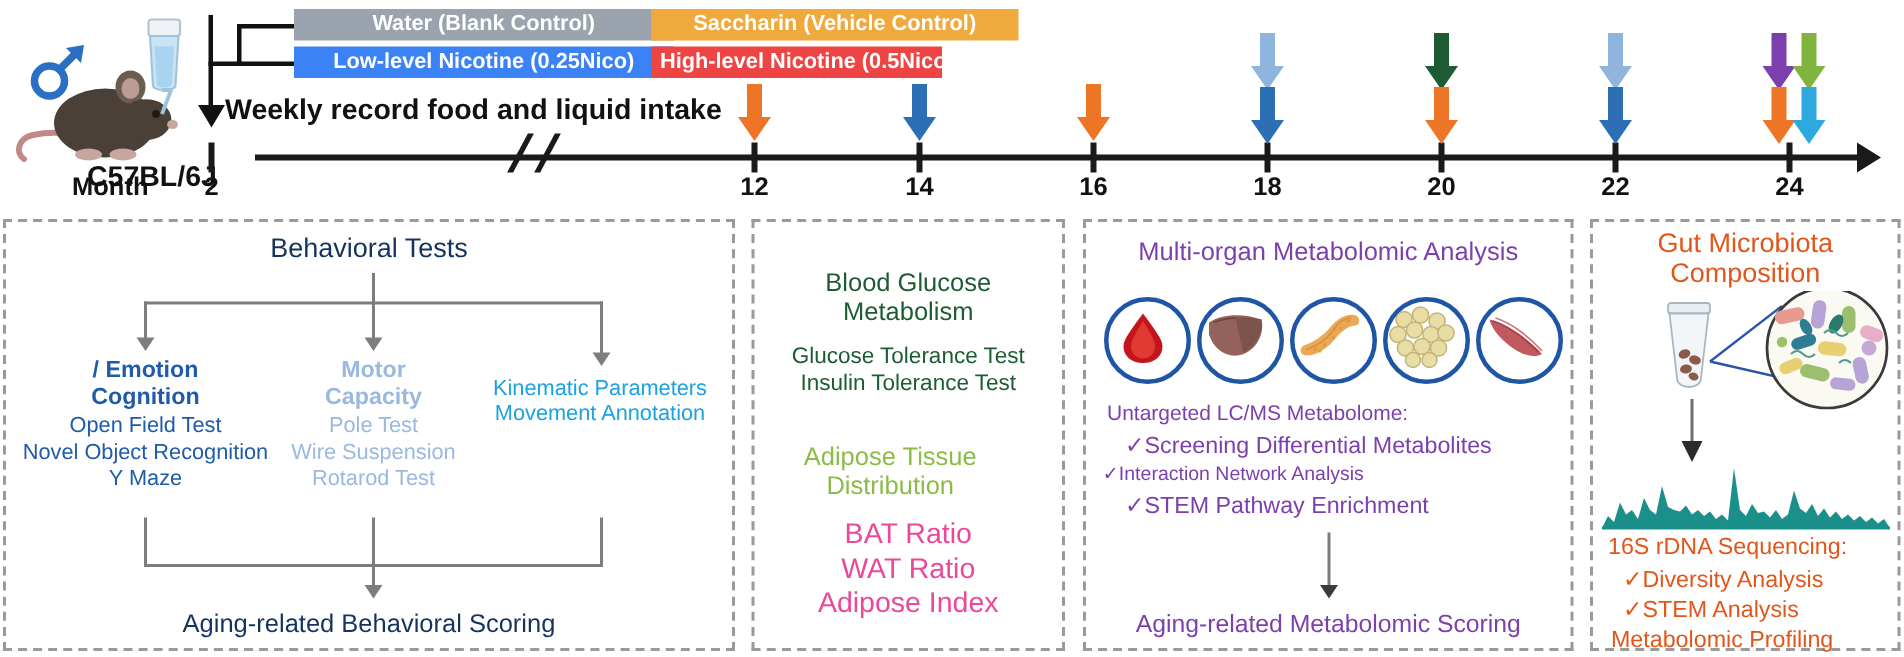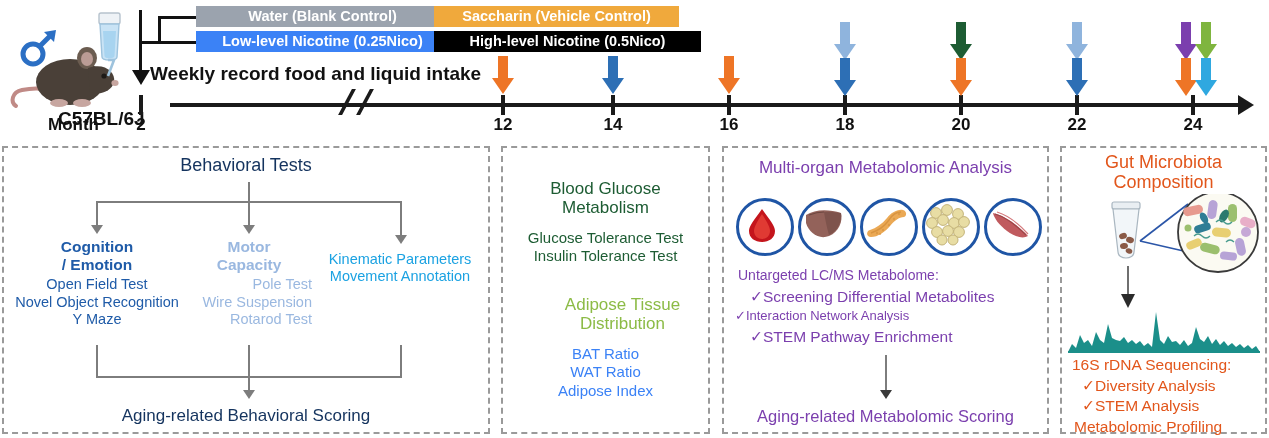--- a/index.html
+++ b/index.html
@@ -106,21 +106,21 @@
 <div class="abs" style="left:18px;top:108px;font-size:19px;font-weight:bold;color:#111;margin-left:40px;">C57BL/6J</div>
 
 <div class="brk-line abs" style="left:139px;top:41px;width:22px;height:3px;"></div>
 <div class="brk-line abs" style="left:158px;top:16px;width:3px;height:28px;"></div>
 <div class="brk-line abs" style="left:158px;top:16px;width:40px;height:3px;"></div>
 <div class="brk-line abs" style="left:158px;top:41px;width:40px;height:3px;"></div>
 
 <div class="pill" style="left:196px;top:6px;width:253px;background:#9ba3ae;">Water (Blank Control)</div>
 <div class="pill" style="left:196px;top:31px;width:253px;background:#3b82f6;">Low-level Nicotine (0.25Nico)</div>
 <div class="pill" style="left:434px;top:6px;width:245px;background:#f0a93c;">Saccharin (Vehicle Control)</div>
-<div class="pill" style="left:434px;top:31px;width:267px;background:#000000;">High-level Nicotine (0.5Nico)</div>
+<div class="pill" style="left:434px;top:31px;width:194px;background:#ef4444;">High-level Nicotine (0.5Nico)</div>
 
 <div id="wr-stem"></div>
 <div id="wr-head"></div>
 <div id="wr-text">Weekly record food and liquid intake</div>
 
 <div id="axis-line"></div>
 <div id="axis-head"></div>
 <div class="brk" style="left:345px;"></div>
 <div class="brk" style="left:363px;"></div>
 <div id="month-word">Month</div>
@@ -210,36 +210,36 @@
 <div class="cn" style="left:96px;top:201px;width:306px;height:2px;"></div>
 <div class="cn" style="left:96px;top:201px;width:2px;height:25px;"></div>
 <div class="cn" style="left:248px;top:201px;width:2px;height:25px;"></div>
 <div class="cn" style="left:400px;top:201px;width:2px;height:35px;"></div>
 <div class="cnhead" style="left:91px;top:225px;"></div>
 <div class="cnhead" style="left:243px;top:225px;"></div>
 <div class="cnhead" style="left:395px;top:235px;"></div>
 
 <div class="bcol" style="left:0px;width:194px;">
   <div class="bhead" style="color:#1f5ba8;">
+    <div>/ Emotion</div>
     <div>Cognition</div>
-    <div>/ Emotion</div>
   </div>
   <div class="bbody" style="color:#1f5ba8;margin-top:3px;">
     <div>Open Field Test</div>
     <div>Novel Object Recognition</div>
     <div>Y Maze</div>
   </div>
 </div>
 
 <div class="bcol" style="left:186px;width:126px;">
   <div class="bhead" style="color:#9ab8e0;">
     <div>Motor</div>
     <div>Capacity</div>
   </div>
-  <div class="bbody" style="color:#9ab8e0;margin-top:3px;text-align:right;">
+  <div class="bbody" style="color:#9ab8e0;margin-top:3px;">
     <div>Pole Test</div>
     <div>Wire Suspension</div>
     <div>Rotarod Test</div>
   </div>
 </div>
 
 <div class="bcol" style="left:312px;width:176px;top:248px;">
   <div class="bbody" style="color:#1ba2e2;margin-top:3px;">
     <div>Kinematic Parameters</div>
     <div>Movement Annotation</div>
@@ -256,25 +256,25 @@
 <div class="panel" style="left:501px;width:209px;">
 </div>
 <div class="abs ptitle" style="left:501px;top:179px;width:209px;font-size:17px;color:#1d5c33;">
   <div>Blood Glucose</div>
   <div>Metabolism</div>
 </div>
 <div class="abs ptxt" style="left:501px;top:229px;width:209px;font-size:15px;color:#1d5c33;">
   <div>Glucose Tolerance Test</div>
   <div>Insulin Tolerance Test</div>
 </div>
-<div class="abs ptitle" style="left:518px;top:295px;width:209px;font-size:17px;color:#8cbb46;">
+<div class="abs ptitle" style="left:489px;top:295px;width:209px;font-size:17px;color:#8cbb46;">
   <div>Adipose Tissue</div>
   <div>Distribution</div>
 </div>
-<div class="abs ptxt" style="left:501px;top:345px;width:209px;font-size:15px;color:#3b82f6;">
+<div class="abs ptxt" style="left:501px;top:345px;width:209px;font-size:19px;color:#ec4899;">
   <div>BAT Ratio</div>
   <div>WAT Ratio</div>
   <div>Adipose Index</div>
 </div>
 
 <div class="panel" style="left:722px;width:327px;">
 </div>
 <div class="abs ptitle" style="left:722px;top:158px;width:327px;font-size:17px;color:#7b3fae;">Multi-organ Metabolomic Analysis</div>
 
 <div class="organ" style="left:736px;top:198px;">

